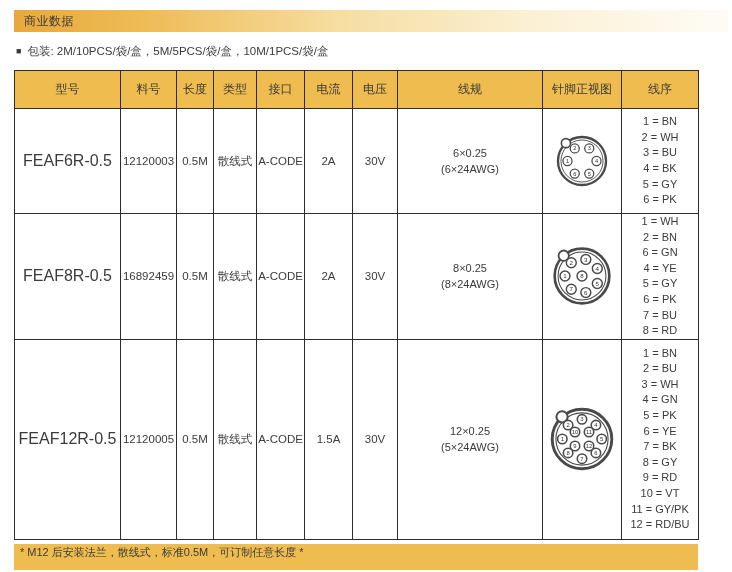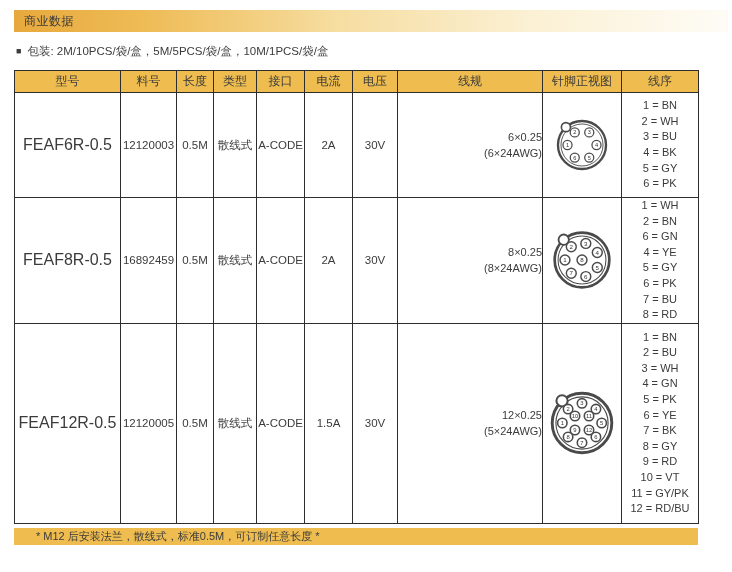--- a/index.html
+++ b/index.html
@@ -19,28 +19,28 @@
   .packaging .bullet{font-size:9px;margin-right:6px;position:relative;top:-1px;}
   .pack-line2{margin-left:15px;}
   table.product{
     margin:8px 0 0 14px;border-collapse:collapse;table-layout:fixed;width:684px;
     font-size:11.5px;color:#3b3b3b;
   }
   table.product th,table.product td{
     border:1px solid #2d2d2d;text-align:center;vertical-align:middle;padding:0;
     overflow:hidden;
   }
-  table.product thead tr{height:22px;background:#efbd4f;}
+  table.product thead tr{height:38px;background:#efbd4f;}
   table.product th{font-weight:normal;font-size:12px;color:#3a3a3a;}
   td.model{font-size:16px;}
-  td.gauge div{line-height:16px;font-size:11px;text-align:right;}
+  td.gauge div{line-height:16px;font-size:11px;}
   td.wire-order div{line-height:15.6px;font-size:11px;white-space:nowrap;}
   .footnote{
-    margin:4px 12px 0 14px;width:684px;height:17px;line-height:17px;
-    background:#efbd4f;font-size:11px;padding-left:22px;box-sizing:border-box;
+    margin:4px 12px 0 14px;width:684px;height:26px;line-height:17px;
+    background:#efbd4f;font-size:11px;padding-left:6px;box-sizing:border-box;
     color:#3b3b3b;text-align:left;
   }
 </style>
 </head>
 <body>
 
 <div class="title-bar">
   <span>商业数据</span>
 </div>
 

